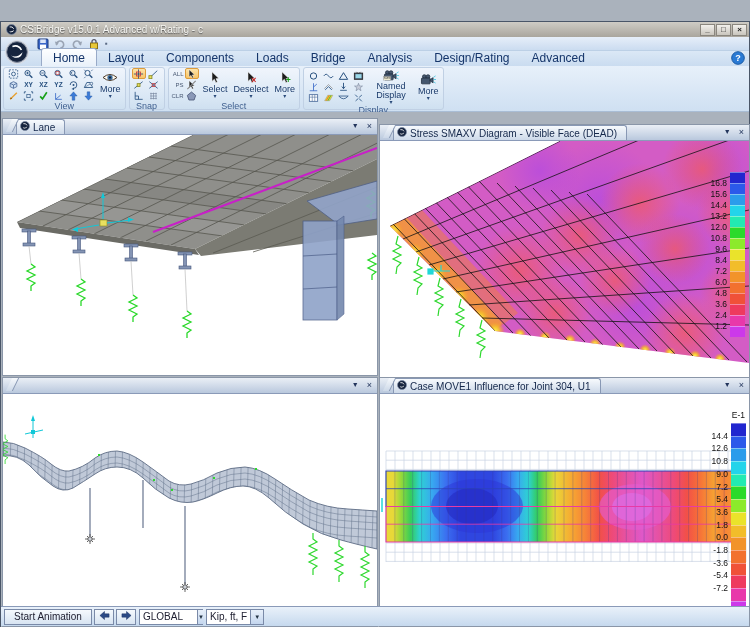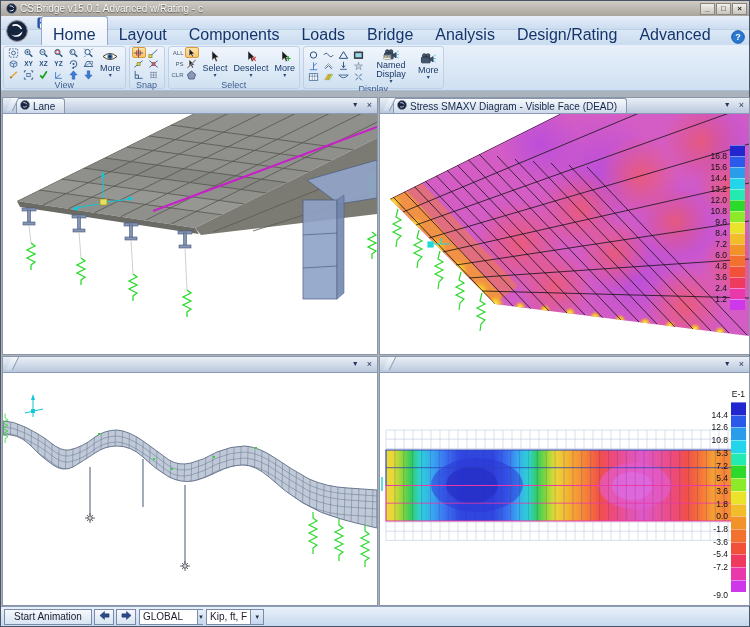--- a/index.html
+++ b/index.html
@@ -1,18 +1,18 @@
 <!DOCTYPE html>
 <html><head>
 <meta charset="utf-8">
 <style>
 * { box-sizing: border-box; margin: 0; padding: 0; }
 html,body { width:750px; height:627px; }
 body { font-family:"Liberation Sans", sans-serif; background:#aab2bc; position:relative; overflow:hidden; font-size:11px; }
-.app-frame { position:absolute; inset:0; border:1px solid #4a5668; }
+.app-frame { position:absolute; inset:0; border:1px solid #4a5668;margin-top:21px; }
 
 
 .titlebar { position:absolute; left:0; top:0; right:0; height:15px;
   background:linear-gradient(#cfccc5,#a9a59d); display:flex; align-items:center; padding:0 2px; }
 .titlebar .app-icon { width:11px; height:11px; margin:0 3px; }
 .titlebar .title-text { color:#f6f6f2; font-size:10px; text-shadow:0 1px 1px #555; flex:1; }
 .win-btns { display:flex; gap:1px; }
 .win-btn { width:15px; height:12px; background:linear-gradient(#f2f0ec,#c9c5bd); border:1px solid #8a867e;
   font-size:8px; line-height:10px; text-align:center; color:#222; font-weight:bold; }
 
@@ -21,21 +21,21 @@
   background:linear-gradient(#e6eef9,#cbdcf0); display:flex; align-items:center; padding-left:36px; gap:4px; border-bottom:1px solid #bcd0e6;}
 .qat .qicn { width:13px; height:12px; display:inline-flex; }
 .qat .qicn svg { width:12px; height:12px; }
 .qat-dash { color:#5a6a84; font-size:8px; }
 .app-logo { position:absolute; left:3px; top:17px; width:26px; height:26px; z-index:9; }
 .app-logo svg { width:26px; height:26px; }
 
 
 .tabrow { position:absolute; left:0; top:29px; right:0; height:15px;
   background:linear-gradient(#dbe8f6,#cadcf0); display:flex; padding-left:40px; align-items:flex-end; }
-.rtab { padding:9px 11px 1px; color:#15356a; font-size:16px; border-radius:3px 3px 0 0; cursor:default; }
+.rtab { padding:2px 11px 1px; color:#15356a; font-size:12px; border-radius:3px 3px 0 0; cursor:default; }
 .rtab.active { background:linear-gradient(#fdfeff,#e9f1fa); border:1px solid #98aac8; border-bottom:none; }
 .help-btn { position:absolute; right:4px; top:0px; width:14px; height:14px; }
 
 
 .ribbon { position:absolute; left:0; top:44px; right:0; height:46px;
   background:linear-gradient(#e7f0fa,#cfe0f2); border-bottom:1px solid #a9bdd5; display:flex; gap:3px; padding:1px 2px; }
 .rgroup { border:1px solid #c0d0e4; border-radius:3px;
   background:linear-gradient(#f0f5fc,#d9e7f5 72%,#cfe0f0); display:flex; flex-direction:column; }
 .rgroup-label { text-align:center; font-size:9px; color:#3e5e8e; height:11px; line-height:10px; }
 .rgroup-body { flex:1; display:flex; align-items:center; padding:0 2px; gap:2px; }
@@ -580,21 +580,21 @@
               <polygon points="100,57 98,63 102,63" fill="#10c8d8" stroke="none"></polygon>
             <line x1="96" y1="90" x2="72" y2="94"></line>
               <polygon points="69,94.5 75,92 75,97" fill="#10c8d8" stroke="none"></polygon>
             <line x1="104" y1="88" x2="128" y2="85"></line>
               <polygon points="131,84.5 125,82.5 125,87" fill="#10c8d8" stroke="none"></polygon>
           </g>
         </svg>
       </div>
     </div>
 
-    <div class="pane" style="left:378px;top:6px;width:371px;height:258px;">
+    <div class="pane" style="left:378px;top:12px;width:371px;height:258px;">
       <div class="pane-title">
         <span class="tab-slant"></span>
         <span class="pane-tab">
           <span><svg viewBox="0 0 12 12">
                 <circle cx="6" cy="6" r="5.4" fill="#16243e" stroke="#7a8aa4" stroke-width="0.8"></circle>
                 <path d="M3.2 7.6 Q6.2 9.2 8.8 6.2 Q8 9.6 4.6 9 Z" fill="#fff"></path>
                 <path d="M4 3.2 Q7.2 2.4 8.4 5.2" stroke="#fff" fill="none" stroke-width="1"></path>
               </svg></span>
           <span>Stress SMAXV Diagram - Visible Face  (DEAD)</span>
         </span>
@@ -849,20 +849,28 @@
               <rect x="252" y="74" width="2" height="2"></rect>
             <rect x="168" y="95" width="2" height="2"></rect>
           </g>
         </svg>
       </div>
     </div>
 
     <div class="pane" style="left:378px;top:265px;width:371px;height:250px;">
       <div class="pane-title">
         <span class="tab-slant"></span>
+        <span class="pane-tab">
+          <span><svg viewBox="0 0 12 12">
+                <circle cx="6" cy="6" r="5.4" fill="#16243e" stroke="#7a8aa4" stroke-width="0.8"></circle>
+                <path d="M3.2 7.6 Q6.2 9.2 8.8 6.2 Q8 9.6 4.6 9 Z" fill="#fff"></path>
+                <path d="M4 3.2 Q7.2 2.4 8.4 5.2" stroke="#fff" fill="none" stroke-width="1"></path>
+              </svg></span>
+          <span>Case MOVE1 Influence for Joint 304,  U1</span>
+        </span>
         <span class="pane-controls">
           <span style="font-size:7px">▼</span>
           <span>×</span>
         </span>
       </div>
       <div class="pane-canvas">
         <svg class="scene" viewBox="0 0 369 232" preserveAspectRatio="none">
           <defs>
             <linearGradient id="inf" x1="0" y1="0" x2="1" y2="0">
               <stop offset="0" stop-color="#e8d838"></stop>
@@ -1022,21 +1030,21 @@
               <div class="legend-cell" style="background:#f2932a;height:12.7px"></div>
               <div class="legend-cell" style="background:#f2712f;height:12.7px"></div>
               <div class="legend-cell" style="background:#f05138;height:12.7px"></div>
               <div class="legend-cell" style="background:#ee3a5e;height:12.7px"></div>
               <div class="legend-cell" style="background:#e838aa;height:12.7px"></div>
               <div class="legend-cell" style="background:#cc38ea;height:12.7px"></div>
             </div>
             <div class="legend-label" style="top:20.7px">14.4</div>
             <div class="legend-label" style="top:33.4px">12.6</div>
             <div class="legend-label" style="top:46.1px">10.8</div>
-            <div class="legend-label" style="top:58.8px">5.3</div>
+            <div class="legend-label" style="top:58.8px">9.0</div>
             <div class="legend-label" style="top:71.5px">7.2</div>
             <div class="legend-label" style="top:84.2px">5.4</div>
             <div class="legend-label" style="top:96.9px">3.6</div>
             <div class="legend-label" style="top:109.6px">1.8</div>
             <div class="legend-label" style="top:122.3px">0.0</div>
             <div class="legend-label" style="top:135.0px">-1.8</div>
             <div class="legend-label" style="top:147.7px">-3.6</div>
             <div class="legend-label" style="top:160.4px">-5.4</div>
             <div class="legend-label" style="top:173.1px">-7.2</div>
             <div class="legend-label" style="top:201px">-9.0</div>

